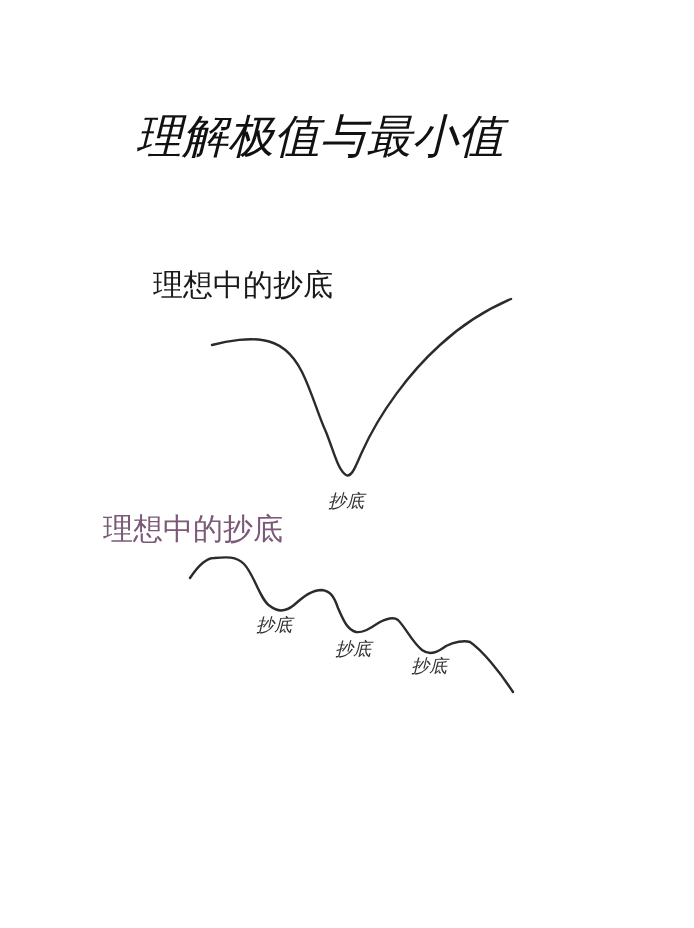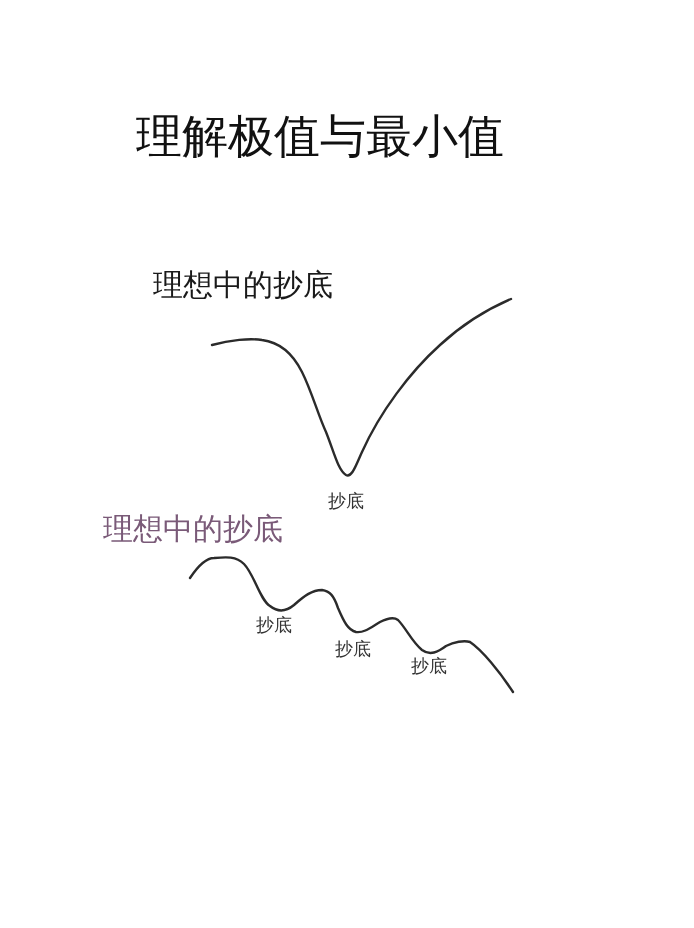--- a/index.html
+++ b/index.html
@@ -16,20 +16,21 @@
     }
     .main-title {
       position: absolute;
       left: 136px;
       top: 108px;
       font-size: 46px;
       line-height: 56px;
       color: #111111;
       letter-spacing: 0px;
       white-space: nowrap;
+      font-style: italic;
     }
     .section-title {
       position: absolute;
       font-size: 30px;
       line-height: 38px;
       white-space: nowrap;
     }
     .ideal-title {
       left: 153px;
       top: 266px;
@@ -53,20 +54,21 @@
       stroke-width: 2.4;
       stroke-linecap: round;
       stroke-linejoin: round;
     }
     .bottom-label {
       position: absolute;
       font-size: 18px;
       line-height: 22px;
       color: #333333;
       white-space: nowrap;
+      font-style: italic;
     }
   </style>
 </head>
 <body>
 
 <div class="main-title">理解极值与最小值</div>
 
 <div class="section-title ideal-title">理想中的抄底</div>
 
 <svg class="curve-svg" viewBox="0 0 694 928" xmlns="http://www.w3.org/2000/svg">

